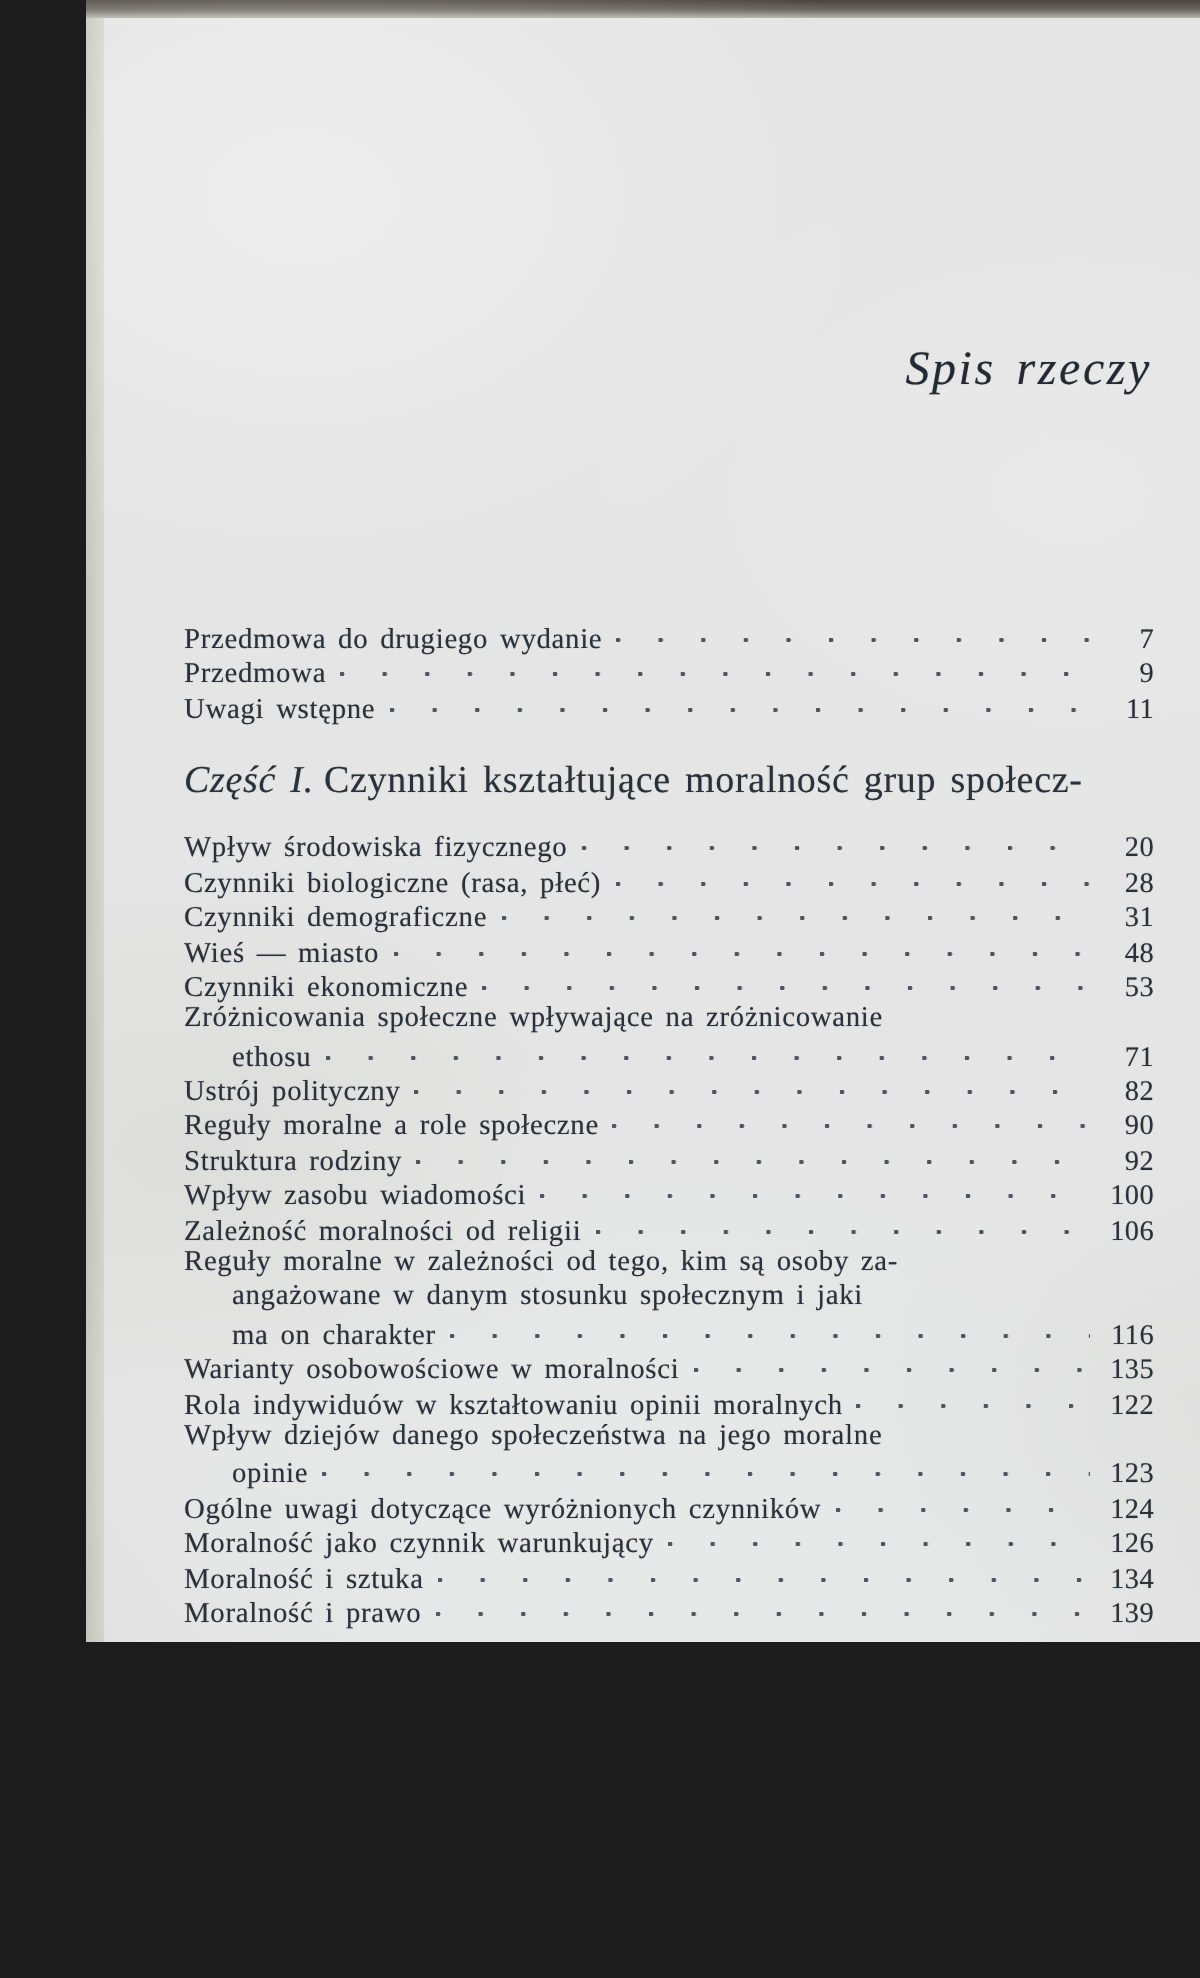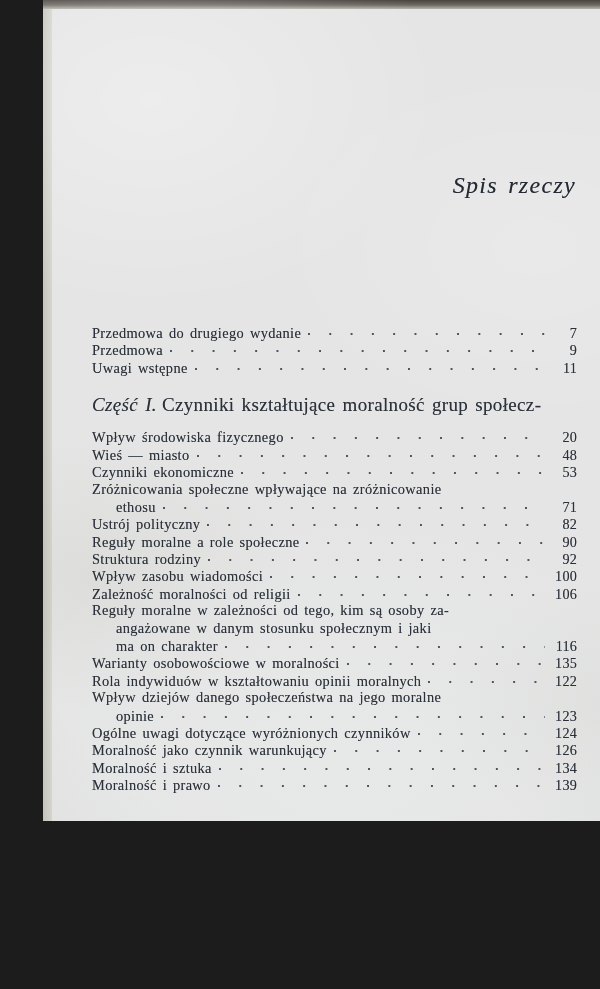--- a/index.html
+++ b/index.html
@@ -79,21 +79,21 @@
     right: 67px;
     font-style: italic;
     font-size: 24px;
     letter-spacing: 1.3px;
     word-spacing: 3px;
     color: #242a33;
   }
 
   .toc-body {
     position: absolute;
-    top: 324px;
+    top: 310px;
     left: 49px;
     width: 485px;
   }
 
   .toc-entry {
     margin: 0;
     padding: 0;
   }
 
   
@@ -243,20 +243,34 @@
       <div id="entries">
           <div class="toc-entry">
             <div class="line">
               <span class="label">Wpływ środowiska fizycznego</span>
               <span class="leader"></span>
               <span class="pageno">20</span>
             </div>
           </div>
           <div class="toc-entry">
             <div class="line">
+              <span class="label">Czynniki biologiczne (rasa, płeć)</span>
+              <span class="leader"></span>
+              <span class="pageno">28</span>
+            </div>
+          </div>
+          <div class="toc-entry">
+            <div class="line">
+              <span class="label">Czynniki demograficzne</span>
+              <span class="leader"></span>
+              <span class="pageno">31</span>
+            </div>
+          </div>
+          <div class="toc-entry">
+            <div class="line">
               <span class="label">Wieś — miasto</span>
               <span class="leader"></span>
               <span class="pageno">48</span>
             </div>
           </div>
           <div class="toc-entry">
             <div class="line">
               <span class="label">Czynniki ekonomiczne</span>
               <span class="leader"></span>
               <span class="pageno">53</span>

